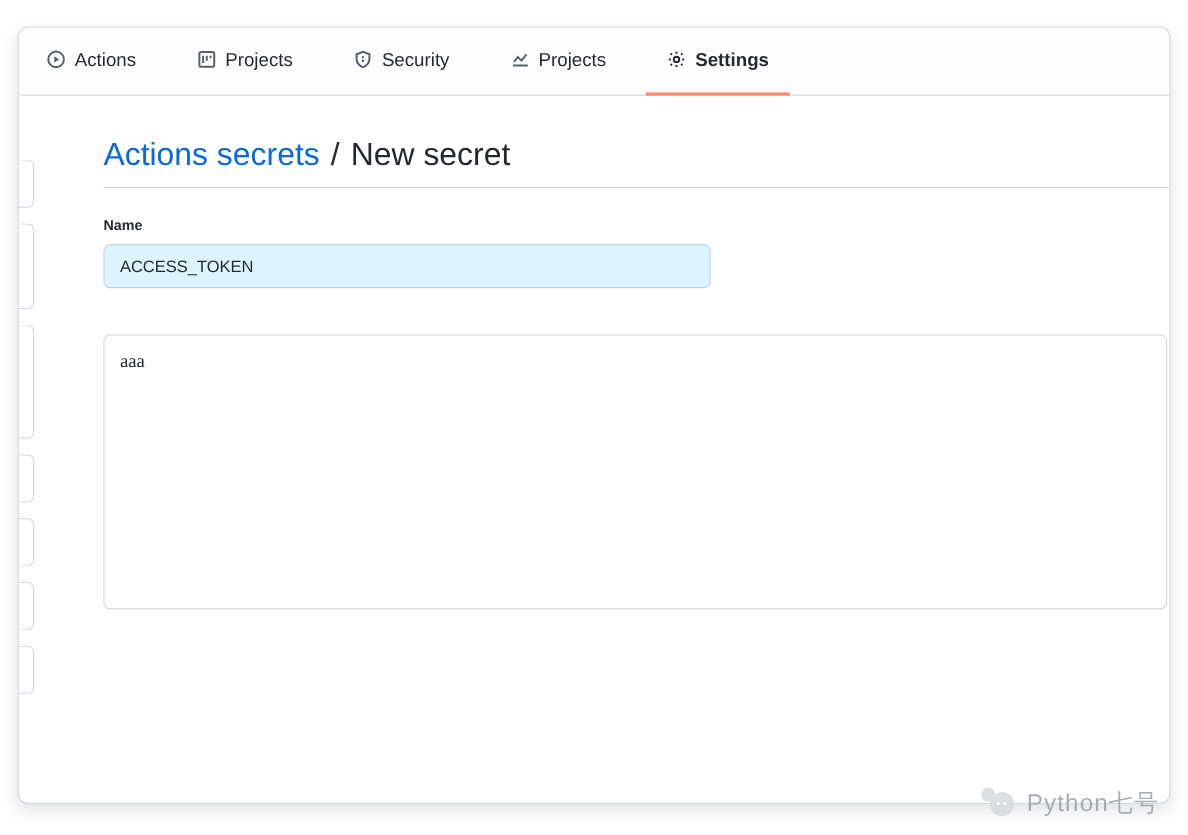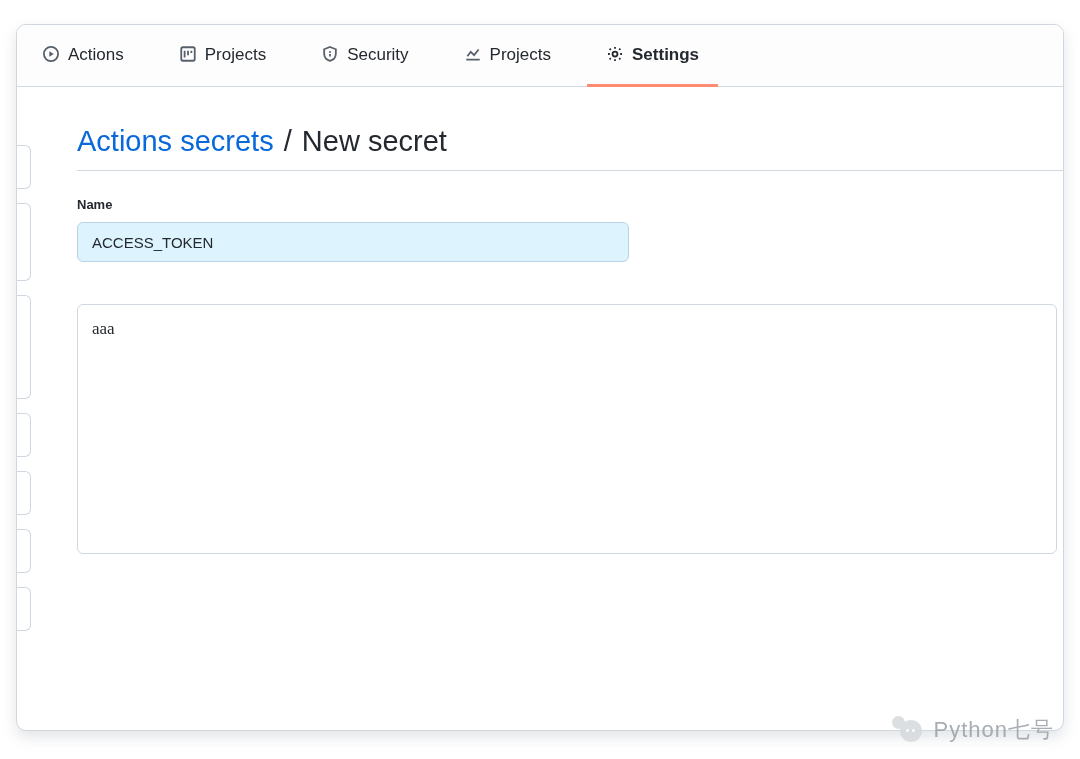--- a/index.html
+++ b/index.html
@@ -80,21 +80,21 @@
   .sidebar-ghost .blk.h2 { height: 78px; }
   .sidebar-ghost .blk.h3 { height: 104px; }
   .sidebar-ghost .blk.h4 { height: 44px; }
   .sidebar-ghost .blk.h5 { height: 44px; }
   .sidebar-ghost .blk.h6 { height: 44px; }
   .sidebar-ghost .blk.h7 { height: 44px; }
 
   
   .main {
     position: absolute;
-    left: 60px;
+    left: 77px;
     right: 0;
     top: 100px;
     padding-right: 0;
   }
   .page-title {
     font-size: 29px;
     font-weight: 400;
     padding-bottom: 12px;
     border-bottom: 1px solid #d0d7de;
     margin-right: 0;

